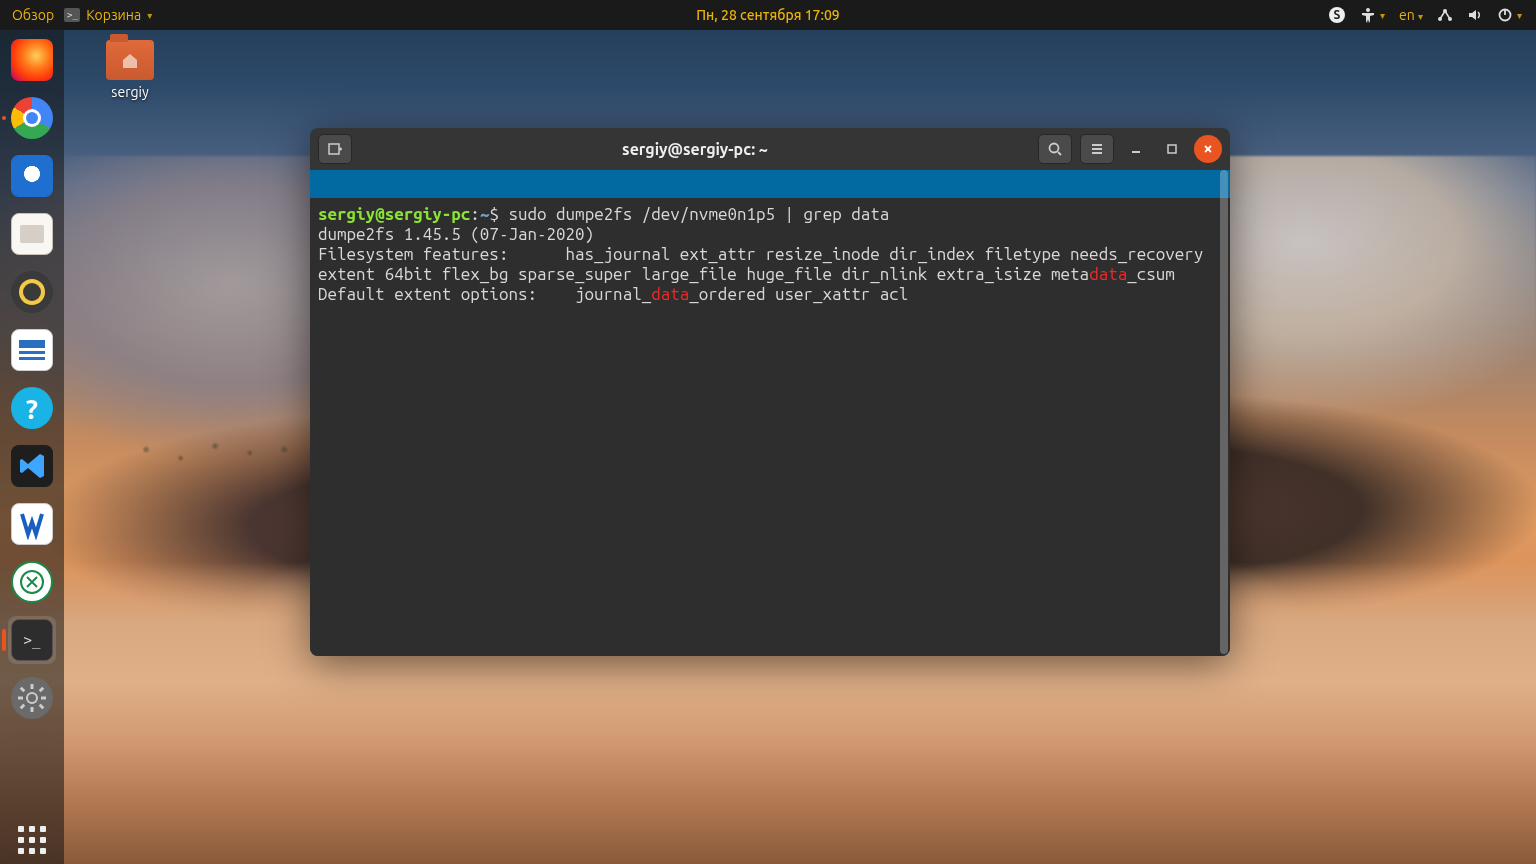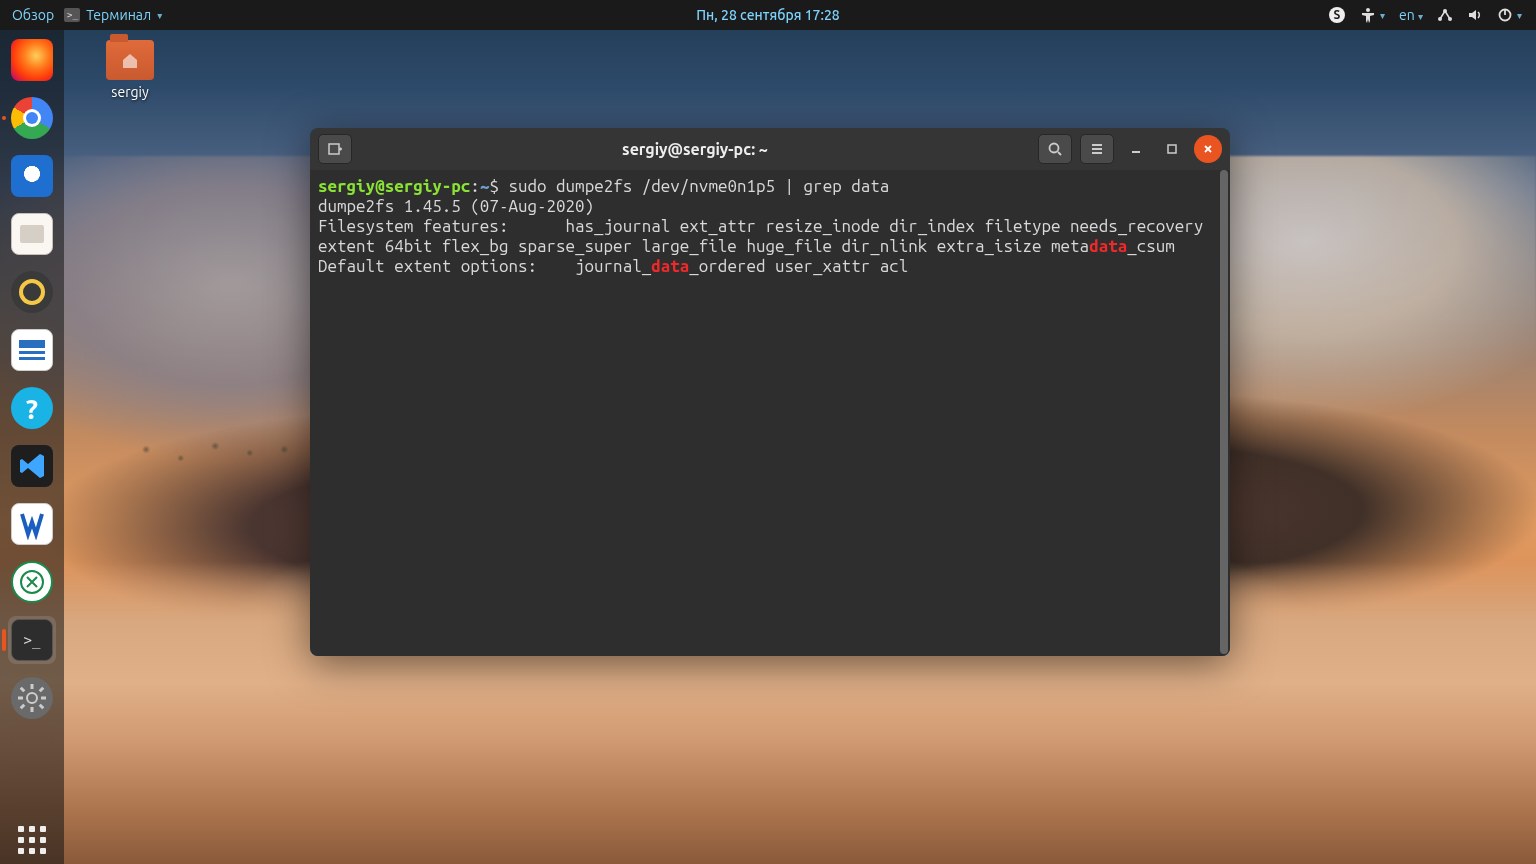--- a/index.html
+++ b/index.html
@@ -29,21 +29,21 @@
 }
 .trees{position:absolute;left:5%;right:50%;top:42%;height:20%;
   background:
     radial-gradient(circle 6px at 10% 50%,#3a4030 0%,transparent 70%),
     radial-gradient(circle 5px at 15% 55%,#3a4030 0%,transparent 70%),
     radial-gradient(circle 6px at 20% 48%,#3a4030 0%,transparent 70%),
     radial-gradient(circle 5px at 25% 52%,#3a4030 0%,transparent 70%),
     radial-gradient(circle 6px at 30% 50%,#3a4030 0%,transparent 70%);
   opacity:.6;}
 
-.topbar{position:absolute;top:0;left:0;right:0;height:30px;background:#1a1a1a;display:flex;align-items:center;color:#7dd3fc;font-size:14px;z-index:50;}
+.topbar{position:absolute;top:0;left:0;right:0;height:30px;background:#1a1a1a;display:flex;align-items:center;color:#eab308;font-size:14px;z-index:50;}
 .topbar .left{display:flex;align-items:center;gap:10px;padding-left:12px;}
 .topbar .center{position:absolute;left:50%;transform:translateX(-50%);font-weight:500;}
 .topbar .right{margin-left:auto;display:flex;align-items:center;gap:14px;padding-right:14px;}
 .topbar .app{display:flex;align-items:center;gap:6px;}
 .tri{font-size:10px;opacity:.8;}
 .tray-ic{display:inline-flex;align-items:center;justify-content:center;}
 
 .dock{position:absolute;left:0;top:30px;bottom:0;width:64px;background:rgba(20,20,20,.55);backdrop-filter:blur(4px);display:flex;flex-direction:column;align-items:center;padding-top:6px;gap:10px;z-index:40;}
 .dock .spacer{flex:1;}
 .dock-item{width:48px;height:48px;border-radius:8px;display:flex;align-items:center;justify-content:center;position:relative;cursor:pointer;}
@@ -89,32 +89,32 @@
 .window{position:absolute;left:310px;top:128px;width:920px;height:528px;background:#0369a1;border-radius:8px;box-shadow:0 8px 40px rgba(0,0,0,.5);z-index:30;display:flex;flex-direction:column;overflow:hidden;}
 .titlebar{height:42px;background:#353535;display:flex;align-items:center;padding:0 8px;gap:8px;color:#eee;}
 .hb-btn{width:34px;height:30px;border-radius:5px;background:#4a4a4a;border:1px solid #272727;display:flex;align-items:center;justify-content:center;cursor:pointer;}
 .hb-btn svg{width:16px;height:16px;fill:#ddd;}
 .title{flex:1;text-align:center;font-weight:600;font-size:16px;}
 .win-ctl{width:28px;height:28px;border-radius:50%;display:flex;align-items:center;justify-content:center;cursor:pointer;color:#ddd;font-size:14px;}
 .win-ctl.min,.win-ctl.max{background:transparent;}
 .win-ctl.close{background:#e95420;color:#fff;}
 .win-ctl svg{width:12px;height:12px;}
 .term-body{flex:1;background:#300a24;background:#2c2c2c;padding:6px 8px;font-family:"Ubuntu Mono","DejaVu Sans Mono",monospace;font-size:17px;line-height:20px;color:#d8d8d8;overflow:hidden;position:relative;}
-.term-body{background:#300a24;}
+.term-body{background:#300a24;margin-top:28px;}
 .term-body{background:#2d2d2d;}
 .term-body{background:#380c2a;}
 
 .term-body{background:#2e2e2e;}
 .prompt-user{color:#8ae234;font-weight:bold;}
 .prompt-host{color:#8ae234;font-weight:bold;}
 .prompt-colon{color:#d8d8d8;}
 .prompt-path{color:#729fcf;font-weight:bold;}
 .prompt-dollar{color:#d8d8d8;}
 .cmd{color:#d8d8d8;}
-.hl{color:#ef2929;font-weight:bold;}
+.hl{color:#ef2929;font-weight:normal;}
 .cursor{display:inline-block;width:9px;height:17px;border:1px solid #d8d8d8;margin-left:2px;vertical-align:text-bottom;}
 .term-line{white-space:pre-wrap;word-break:break-all;}
 .scrollbar{position:absolute;right:2px;top:42px;bottom:2px;width:8px;background:rgba(255,255,255,.06);border-radius:4px;}
 .scrollbar .thumb{position:absolute;left:0;right:0;top:0;height:100%;background:rgba(255,255,255,.22);border-radius:4px;}
 </style>
 </head>
 <body>
 
 <div class="wallpaper">
   <div class="sky"></div>
@@ -127,25 +127,25 @@
 <div class="topbar">
   <div class="left">
     <span>Обзор</span>
     <span class="app">
       <span class="tray-ic">
         <svg width="16" height="14" viewBox="0 0 16 14">
             <rect x="0" y="0" width="16" height="14" rx="2" fill="#555"></rect>
             <text x="3" y="10" font-size="9" fill="#ddd" font-family="monospace">&gt;_</text>
           </svg>
       </span>
-      <span>Терминал</span>
+      <span>Корзина</span>
       <span class="tri">▾</span>
     </span>
   </div>
-  <div class="center">Пн, 28 сентября  17:28</div>
+  <div class="center">Пн, 28 сентября  17:09</div>
   <div class="right">
     <span class="tray-ic">
         <svg width="18" height="18" viewBox="0 0 18 18">
           <circle cx="9" cy="9" r="8" fill="#eee"></circle>
           <text x="9" y="13" text-anchor="middle" font-size="12" font-weight="bold" fill="#1a1a1a">S</text>
         </svg>
       </span>
     <span class="tray-ic">
         <svg width="16" height="16" viewBox="0 0 16 16" fill="#ddd">
           <circle cx="8" cy="3" r="2"></circle>
@@ -307,20 +307,20 @@
       </div>
     <div class="win-ctl close">
         <svg viewBox="0 0 12 12">
           <line x1="3" y1="3" x2="9" y2="9" stroke="#fff" stroke-width="1.8"></line>
           <line x1="9" y1="3" x2="3" y2="9" stroke="#fff" stroke-width="1.8"></line>
         </svg>
       </div>
   </div>
   <div class="term-body">
     <div class="term-line"><span class="prompt-user">sergiy</span><span class="prompt-user">@</span><span class="prompt-host">sergiy-pc</span><span class="prompt-colon">:</span><span class="prompt-path">~</span><span class="prompt-dollar">$</span><span class="cmd"> </span><span class="cmd">sudo dumpe2fs /dev/nvme0n1p5 | grep data</span></div>
-    <div class="term-line">dumpe2fs 1.45.5 (07-Aug-2020)</div>
+    <div class="term-line">dumpe2fs 1.45.5 (07-Jan-2020)</div>
     <div class="term-line"><span>Filesystem features:      has_journal ext_attr resize_inode dir_index filetype needs_recovery extent 64bit flex_bg sparse_super large_file huge_file dir_nlink extra_isize meta</span><span class="hl">data</span><span>_csum</span></div>
     <div class="term-line"><span>Default extent options:    journal_</span><span class="hl">data</span><span>_ordered user_xattr acl</span></div>
   </div>
   <div class="scrollbar">
       <div class="thumb"></div>
     </div>
 </div>
 
 </body></html>

